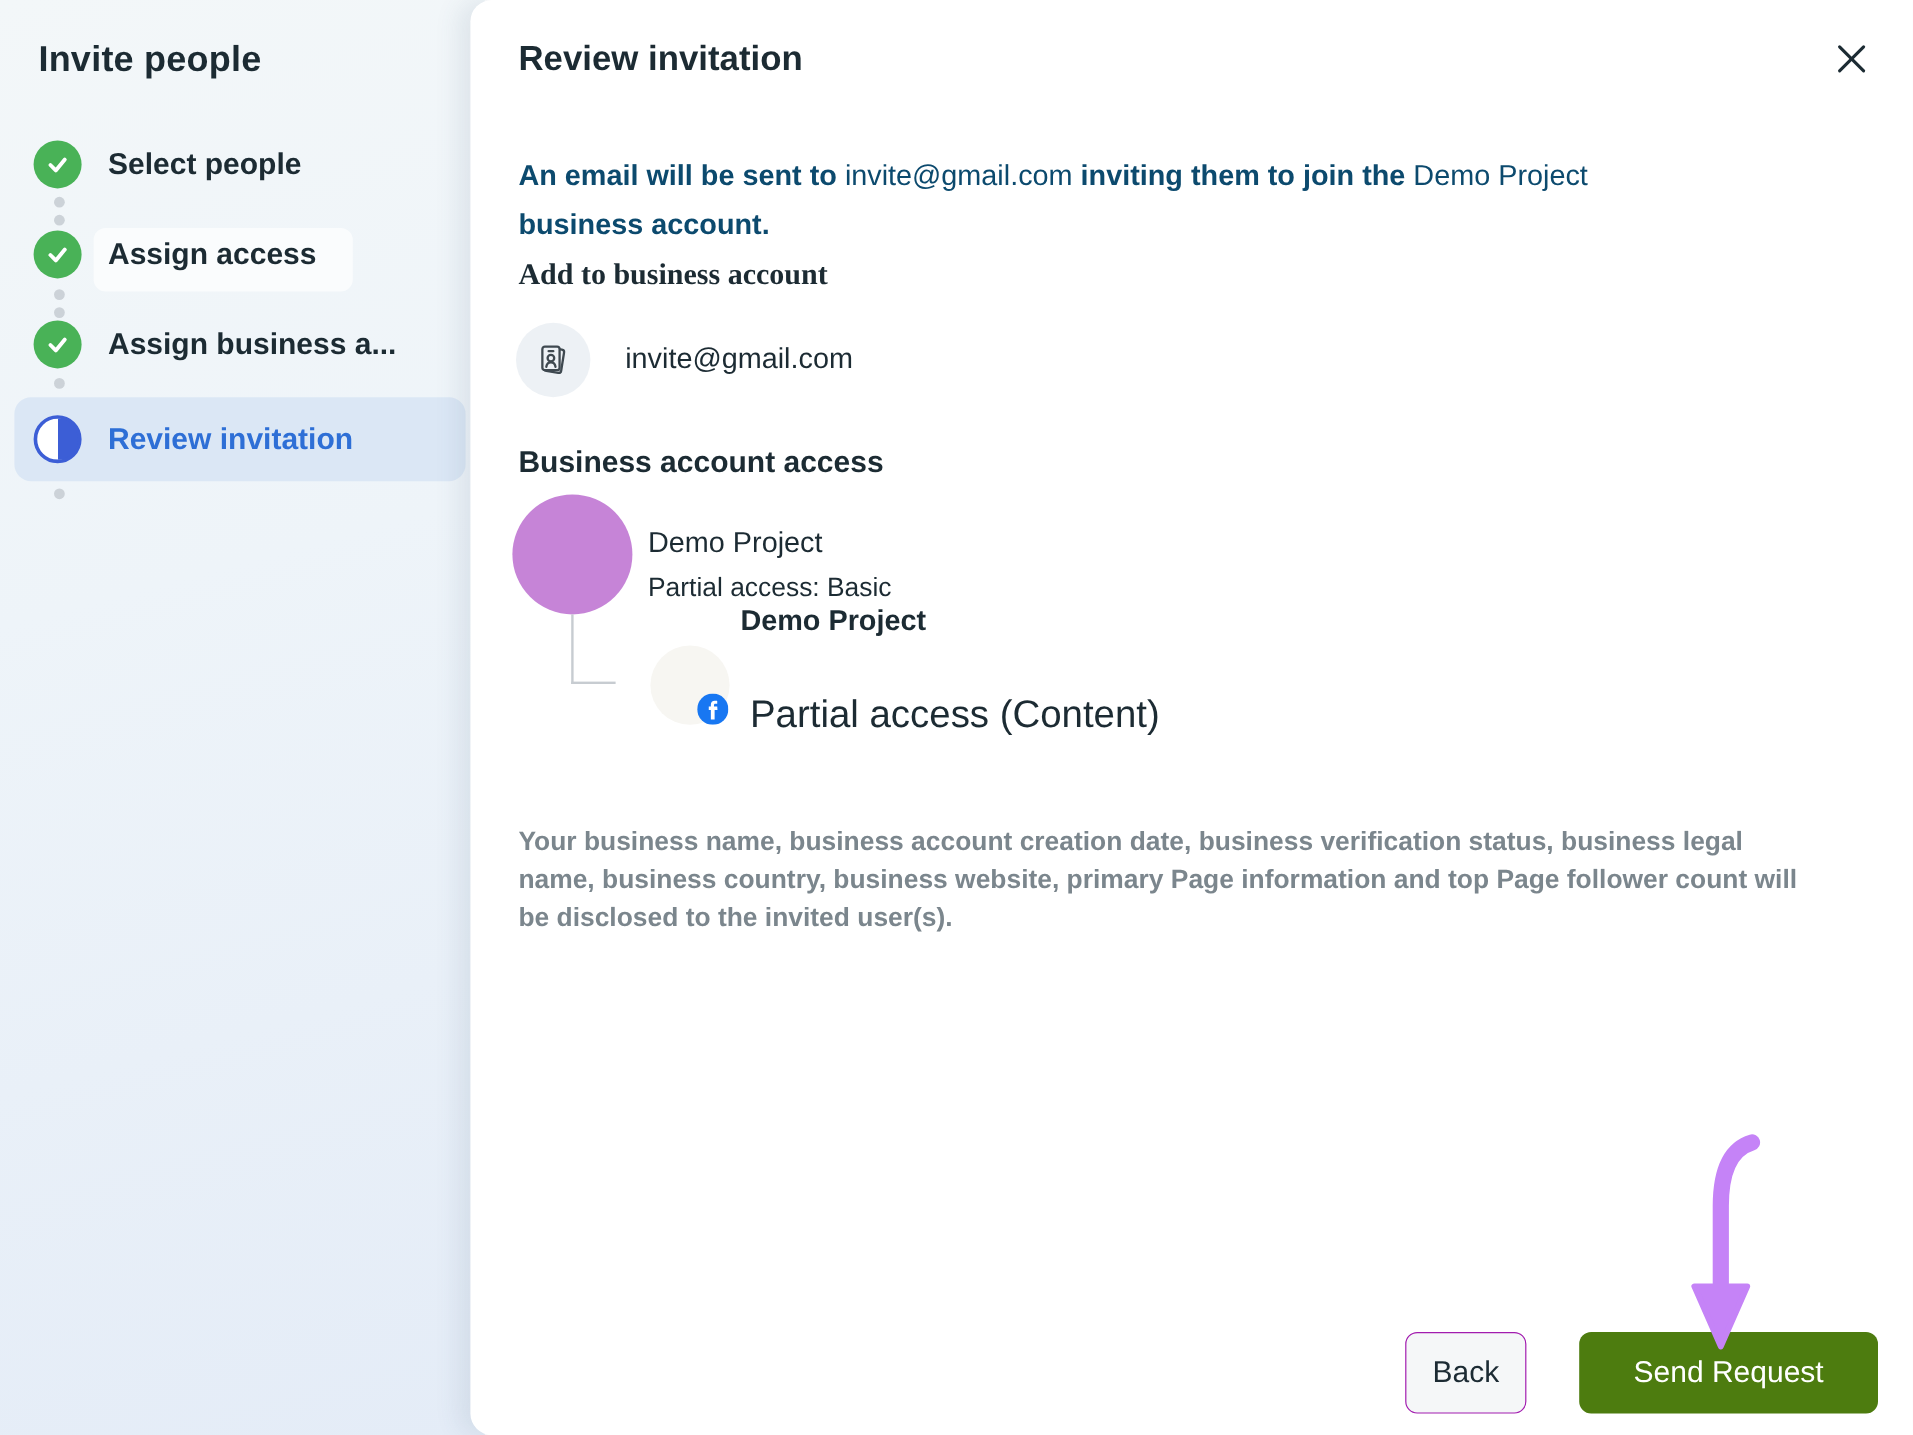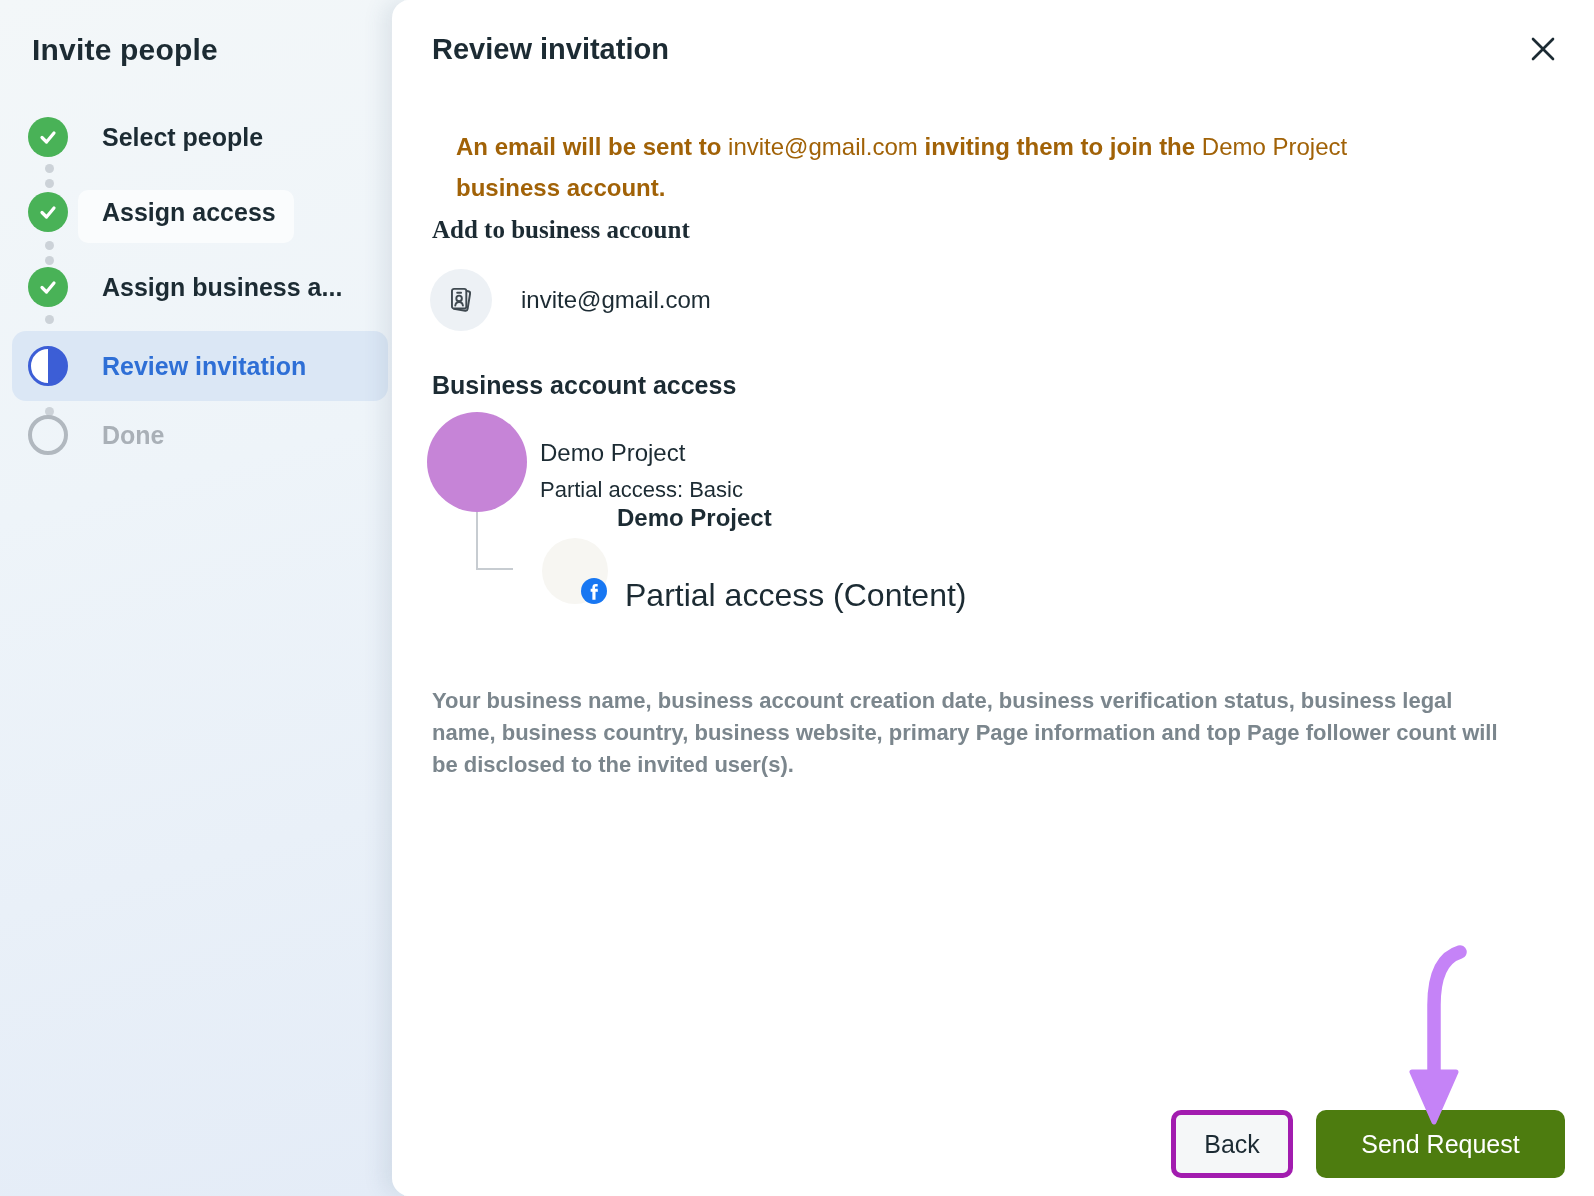--- a/index.html
+++ b/index.html
@@ -13,21 +13,21 @@
   .sidebar{
     position:absolute;left:0;top:0;width:404px;height:100%;
     background:linear-gradient(165deg,#f3f7f9 0%,#eef4f9 40%,#e4ecf7 100%);
   }
   .sidebar-title{
     position:absolute;left:32px;top:33px;
     font-size:30px;font-weight:700;letter-spacing:.2px;
   }
   .step-row{position:absolute;left:12px;right:16px;height:56px;display:flex;align-items:center;cursor:pointer;}
   .step-row .step-icon{margin-left:16px;flex:0 0 auto;}
-  .step-label{margin-left:34px;font-size:25px;font-weight:700;white-space:nowrap;overflow:hidden;}
+  .step-label{margin-left:22px;font-size:25px;font-weight:700;white-space:nowrap;overflow:hidden;}
   .row-select{top:109px;}
   .row-access{top:184px;}
   .row-business{top:259px;}
   .row-review{top:331px;height:70px;background:#dbe7f5;border-radius:14px;}
   .row-done{top:407px;}
   .hover-rect{
     position:absolute;left:78px;top:190px;width:216px;height:53px;
     background:rgba(255,255,255,.65);border-radius:10px;
   }
   .lbl-dark{color:#1c2b33;}
@@ -53,21 +53,21 @@
     border-radius:18px 0 0 18px;
     box-shadow:-10px 0 20px rgba(60,90,120,.10);
   }
   .main-title{position:absolute;left:40px;top:33px;font-size:29px;font-weight:700;}
   .close-btn{
     position:absolute;left:1130px;top:28px;width:42px;height:42px;
     display:flex;align-items:center;justify-content:center;cursor:pointer;border-radius:50%;
   }
   .intro{
     position:absolute;left:40px;top:102px;width:935px;
-    font-size:24px;line-height:41px;color:#a16207;margin-left:24px;
+    font-size:24px;line-height:41px;color:#0c4a6e;
   }
   .seg-strong{font-weight:600;}
   .seg-reg{font-weight:400;}
   .section-title{position:absolute;left:40px;font-size:25px;font-weight:700;}
   .t-add{top:216px;font-family:Liberation Serif, serif;}
   .t-access{top:371px;}
   .avatar-email{
     position:absolute;left:38px;top:269px;width:62px;height:62px;border-radius:50%;
     background:#edf1f5;display:flex;align-items:center;justify-content:center;
   }
@@ -91,21 +91,21 @@
     position:absolute;left:40px;top:662px;width:1078px;
     font-size:22px;line-height:32px;color:#7b868d;font-weight:700;margin-top:23px;
   }
   .btn{
     position:absolute;top:1110px;height:68px;border-radius:10px;
     display:flex;align-items:center;justify-content:center;
     font-size:25px;cursor:pointer;border:none;
     font-family:"Liberation Sans","DejaVu Sans",sans-serif;
   }
   .btn-back{
-    left:779px;width:122px;background:#f5f7f8;border:5px solid #a21caf;color:#1c2b33;
+    left:779px;width:101px;background:#f5f7f8;border:1px solid #a21caf;color:#1c2b33;
   }
   .btn-send{
     left:924px;width:249px;background:#4d7c0f;color:#fff;font-weight:500;
   }
   .arrow-annot{position:absolute;left:998px;top:933px;width:110px;height:200px;pointer-events:none;}
 </style>
 </head>
 <body>
 
 <div id="stage">
@@ -150,24 +150,20 @@
 
     <div class="dot" style="top:315px"></div>
 
     <div class="step-row row-review">
       <span class="step-icon icon-half"></span>
       <span class="step-label lbl-blue">Review invitation</span>
     </div>
 
     <div class="dot" style="top:407px"></div>
 
-    <div class="step-row row-done">
-      <span class="step-icon icon-ring"></span>
-      <span class="step-label lbl-gray">Done</span>
-    </div>
   </div>
 
   <div class="main">
 
     <div class="main-title">Review invitation</div>
 
     <div class="close-btn">
       <svg width="28" height="28" viewBox="0 0 28 28">
         <line x1="4" y1="4" x2="24" y2="24" stroke="#1c2b33" stroke-width="2.6" stroke-linecap="round"></line>
         <line x1="24" y1="4" x2="4" y2="24" stroke="#1c2b33" stroke-width="2.6" stroke-linecap="round"></line>

